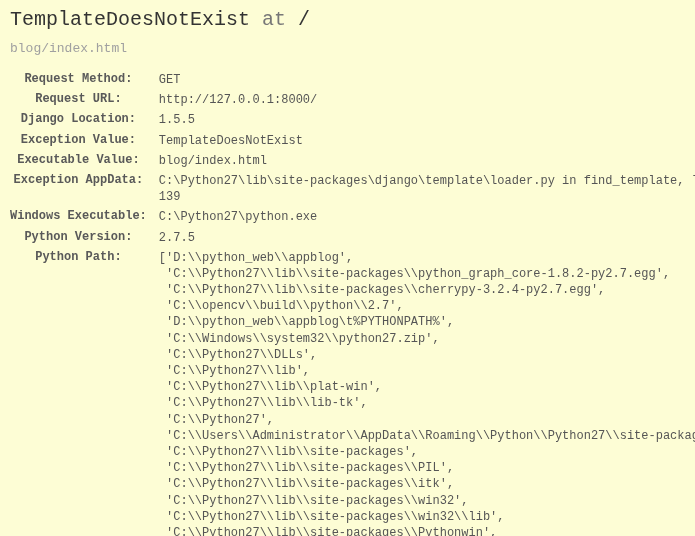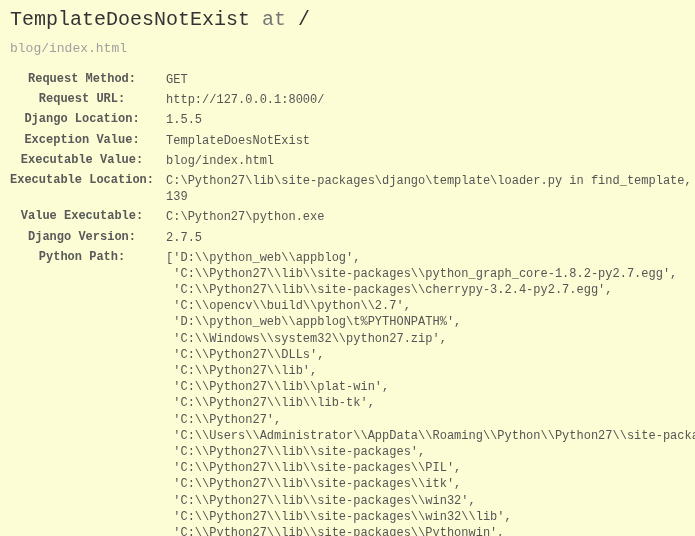--- a/index.html
+++ b/index.html
@@ -84,29 +84,29 @@
     </tr>
     <tr>
       <th>Exception Value:</th>
       <td>TemplateDoesNotExist</td>
     </tr>
     <tr>
       <th>Executable Value:</th>
       <td>blog/index.html</td>
     </tr>
     <tr>
-      <th>Executable Location:</th>
+      <th>Exception AppData:</th>
       <td>C:\Python27\lib\site-packages\django\template\loader.py in find_template, line 139</td>
     </tr>
     <tr>
-      <th>Value Executable:</th>
+      <th>Windows Executable:</th>
       <td>C:\Python27\python.exe</td>
     </tr>
     <tr>
-      <th>Django Version:</th>
+      <th>Python Version:</th>
       <td>2.7.5</td>
     </tr>
     <tr>
       <th>Python Path:</th>
       <td>
             <div class="pp">['D:\\python_web\\appblog',
  'C:\\Python27\\lib\\site-packages\\python_graph_core-1.8.2-py2.7.egg',
  'C:\\Python27\\lib\\site-packages\\cherrypy-3.2.4-py2.7.egg',
  'C:\\opencv\\build\\python\\2.7',
  'D:\\python_web\\appblog\t%PYTHONPATH%',

